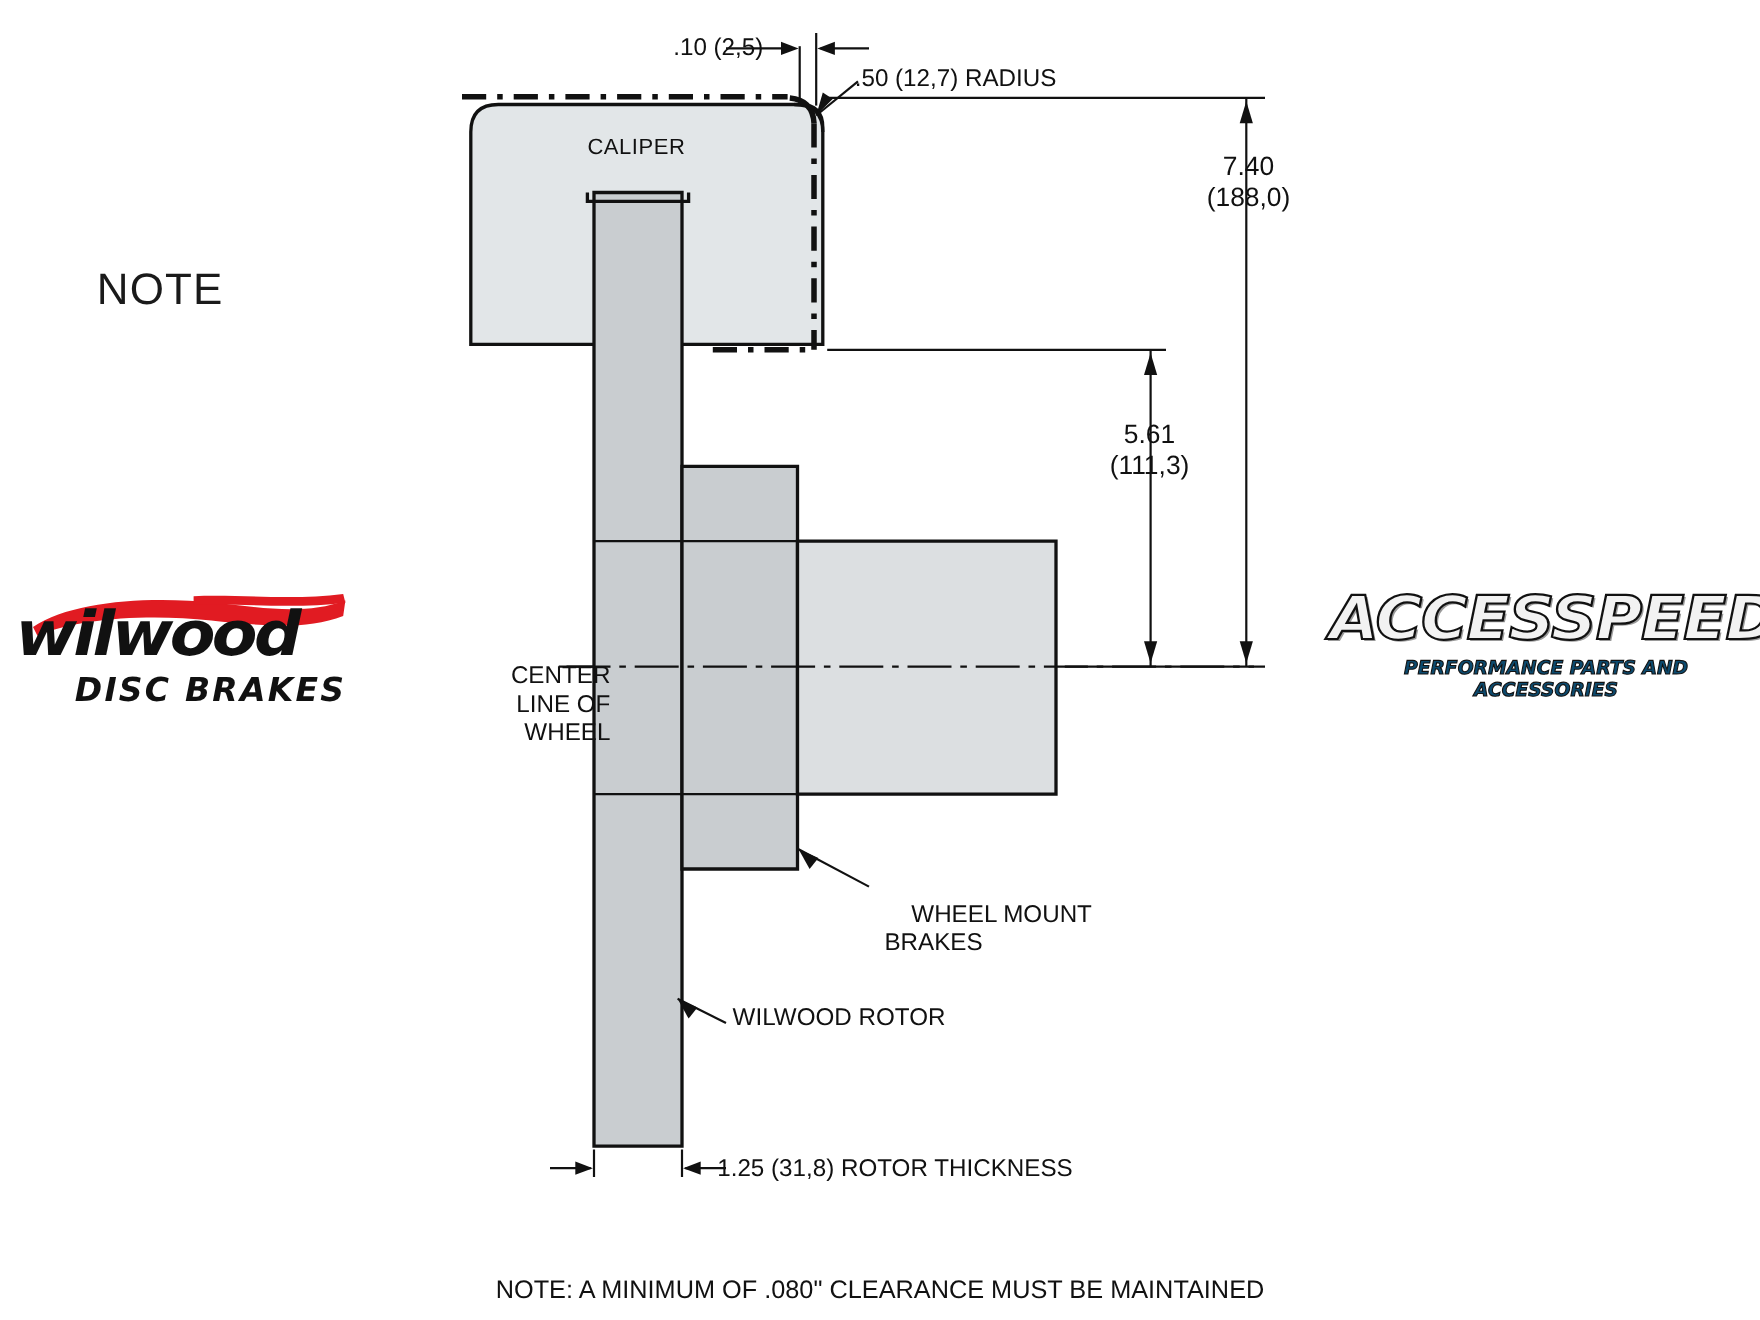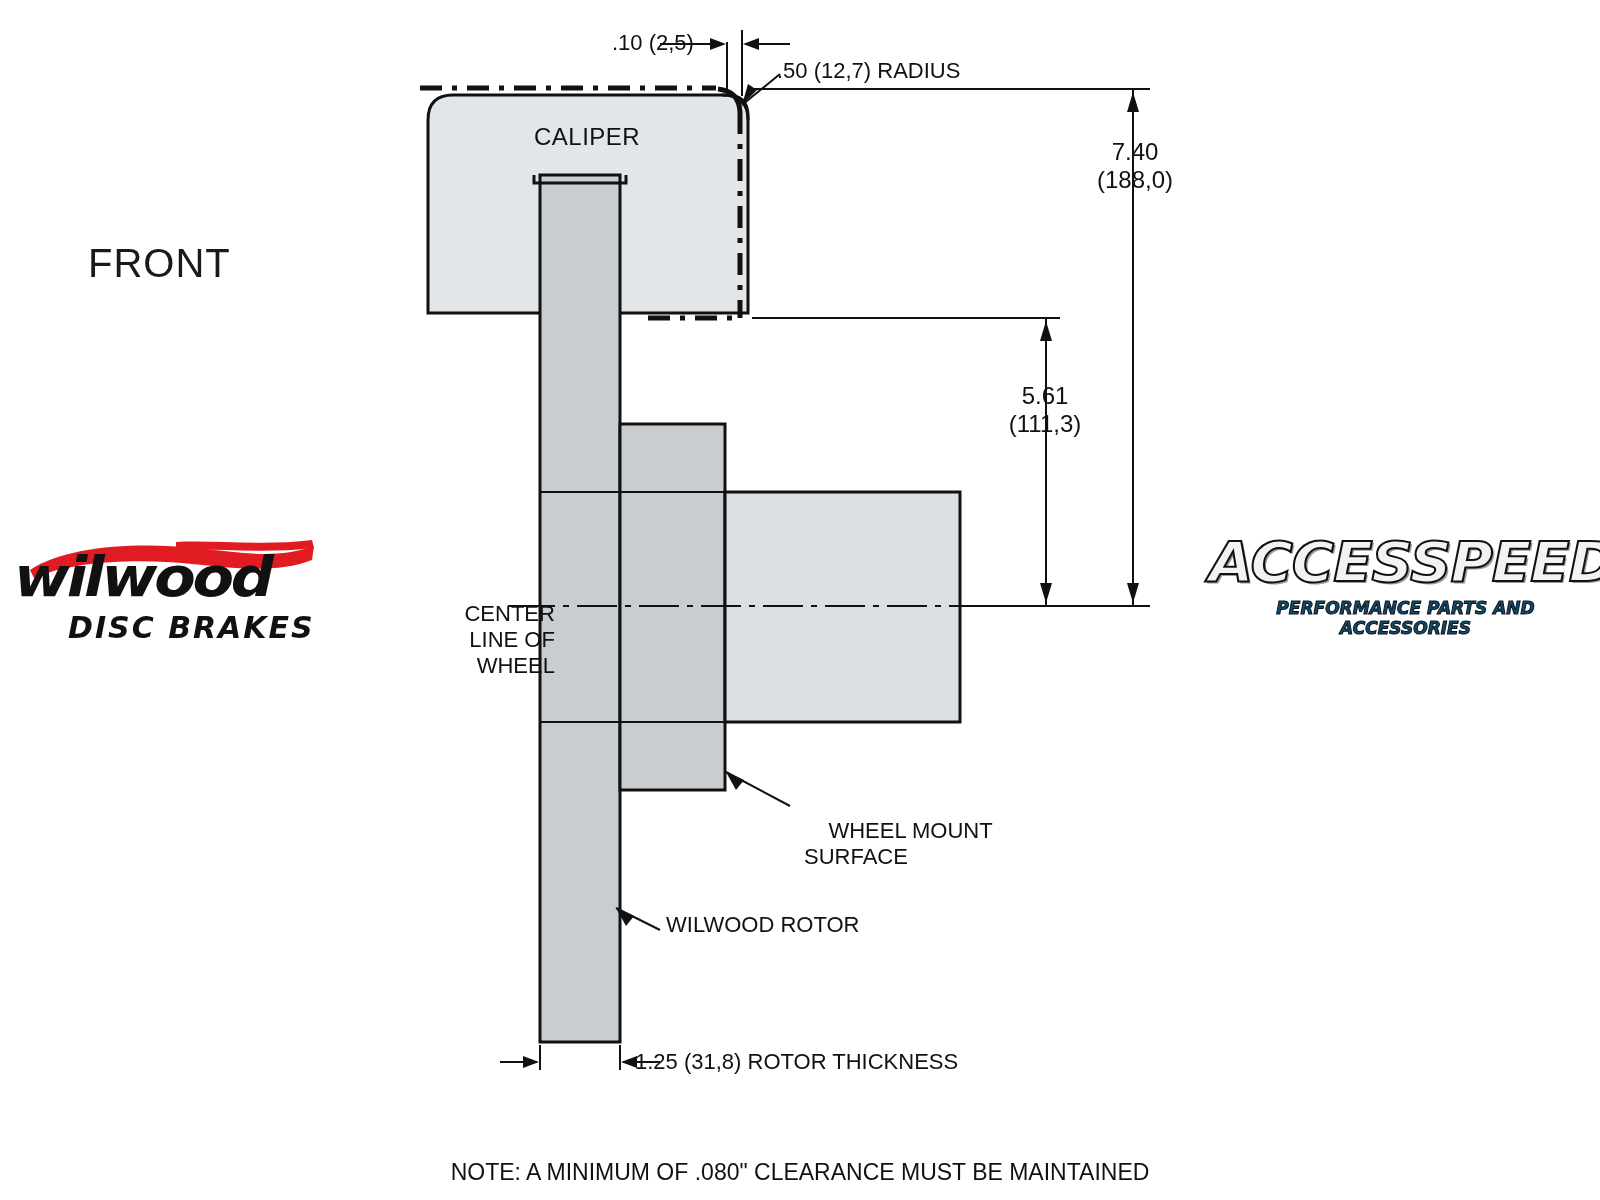--- a/index.html
+++ b/index.html
@@ -40,21 +40,21 @@
     text-align: right;
   }
   .dim-text-lg {
     font-size: 24px;
     text-align: center;
   }
   .callout {
     font-size: 22px;
   }
   .caliper-text {
-    font-size: 24px;
+    font-size: 20px;
     letter-spacing: 0.5px;
   }
   .note {
     font-size: 23px;
     text-align: center;
     line-height: 1.35;
   }
 
   
   .wilwood-wrap {
@@ -214,21 +214,21 @@
     <g stroke="#111111" stroke-width="2">
       <line x1="540" y1="1045" x2="540" y2="1070"></line>
       <line x1="620" y1="1045" x2="620" y2="1070"></line>
       <line x1="500" y1="1062" x2="537" y2="1062"></line>
       <line x1="623" y1="1062" x2="660" y2="1062"></line>
       <polygon points="539,1062 523,1056 523,1068" fill="#111111" stroke="none"></polygon>
       <polygon points="621,1062 637,1056 637,1068" fill="#111111" stroke="none"></polygon>
     </g>
   </svg>
 
-  <div class="lbl front-label" style="left:88px; top:240px;">FRONT</div>
+  <div class="lbl front-label" style="left:88px; top:240px;">NOTE</div>
 
   <div class="lbl caliper-text" style="left:534px; top:123px;">CALIPER</div>
 
   <div class="lbl dim-text" style="left:612px; top:30px;">.10 (2,5)</div>
 
   <div class="lbl dim-text" style="left:777px; top:58px;">.50 (12,7) RADIUS</div>
 
   <div class="lbl dim-text-lg" style="left:1090px; top:138px; width:90px;">7.40</div>
   <div class="lbl dim-text-lg" style="left:1083px; top:166px; width:104px;">(188,0)</div>
 
@@ -236,26 +236,26 @@
   <div class="lbl dim-text-lg" style="left:993px; top:410px; width:104px;">(111,3)</div>
 
   <div class="lbl callout" style="left:440px; top:575px; text-align:right;">
     <span>CENTER
 LINE OF
 WHEEL</span>
   </div>
 
   <div class="lbl callout" style="left:804px; top:792px;">
     <span>WHEEL MOUNT
-SURFACE</span>
+BRAKES</span>
   </div>
 
   <div class="lbl callout" style="left:666px; top:912px;">WILWOOD ROTOR</div>
 
-  <div class="lbl callout" style="left:635px; top:1049px;">1.25 (31,8) ROTOR THICKNESS</div>
+  <div class="lbl callout" style="left:652px; top:1049px;">1.25 (31,8) ROTOR THICKNESS</div>
 
   <div class="lbl note" style="left:300px; top:1095px; width:1000px;">
     <div>NOTE: A MINIMUM OF .080" CLEARANCE MUST BE MAINTAINED</div>
     
   </div>
 
   <div class="wilwood-wrap">
     <svg class="wilwood-swoosh" viewBox="0 0 290 40" preserveAspectRatio="none">
       <path d="M 4 30 C 40 6 110 2 170 8 C 210 12 250 20 288 6 L 286 20 C 250 34 206 28 166 24 C 108 18 44 22 8 38 Z" fill="#e11b22"></path>
       <path d="M 150 2 C 190 0 240 6 286 0 L 288 8 C 240 14 190 8 150 10 Z" fill="#e11b22"></path>

